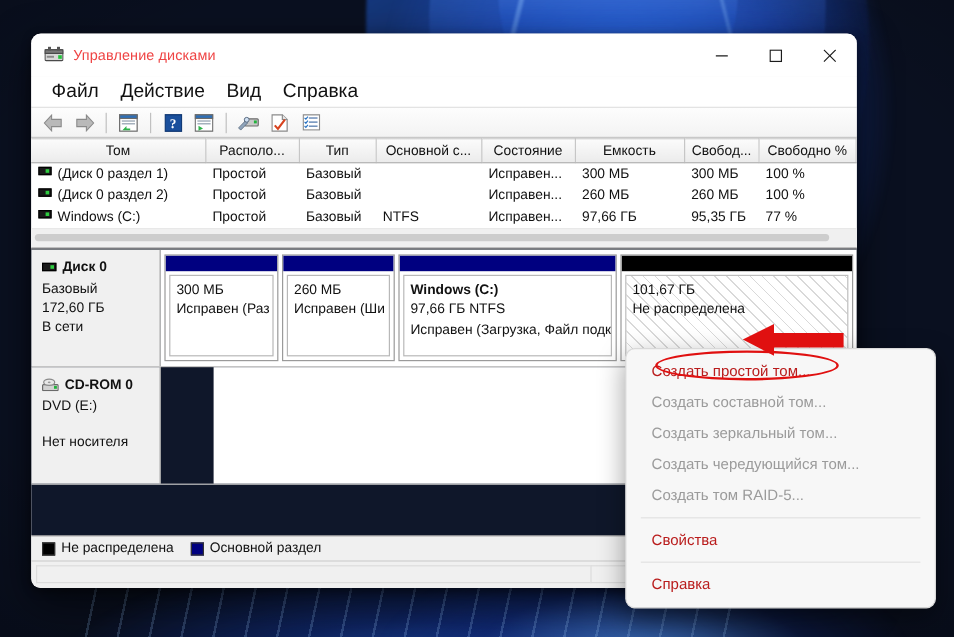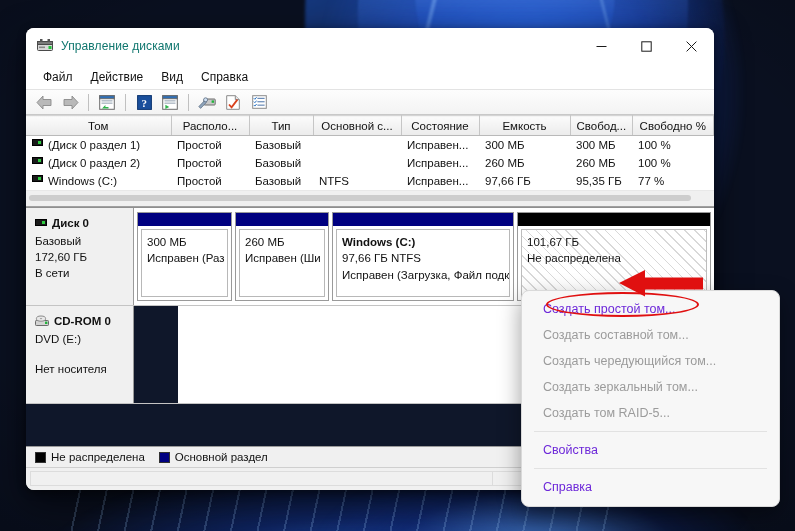--- a/index.html
+++ b/index.html
@@ -100,37 +100,37 @@
     height: 36px;
     background: #ffffff;
     display: flex; align-items: center;
     flex: 0 0 auto;
     position: relative;
   }
   #title-icon { width: 16px; height: 16px; margin-left: 11px; flex: 0 0 auto; }
   #title-text {
     margin-left: 8px;
     font-size: 12px;
-    color: #0f766e;
+    color: #ef4444;
     letter-spacing: 0.1px;
   }
   #win-controls { margin-left: auto; display: flex; height: 36px; }
   .wbtn {
     width: 45px; height: 36px;
     display: flex; align-items: center; justify-content: center;
     color: #1b1b1b;
   }
 
   #menubar {
     height: 25px;
     background: #ffffff;
     display: flex; align-items: center;
     padding-left: 8px;
     flex: 0 0 auto;
-    font-size: 12px;
+    font-size: 16px;
     color: #111;
   }
   .menu-item { padding: 3px 9px; }
 
   #toolbar {
     height: 26px;
     background: linear-gradient(180deg,#fdfdfd 0%, #f3f3f3 100%);
     border-top: 1px solid #e3e3e3;
     border-bottom: 1px solid #c8c8c8;
     display: flex; align-items: center;
@@ -289,21 +289,21 @@
     background: #f7f7f7;
     border: 1px solid #d9d9d9;
     border-radius: 8px;
     box-shadow: 0 8px 22px rgba(0,0,0,0.38);
     padding: 5px 0 6px 0;
     font-size: 12.5px;
     z-index: 40;
   }
   .cm-item {
     padding: 6px 0 6px 21px;
-    color: #6d28d9;
+    color: #b91c1c;
     white-space: nowrap;
   }
   .cm-item.disabled { color: #9b9b9b; }
   .cm-sep { height: 1px; background: #e2e2e2; margin: 5px 12px; }
 
   
   #highlight-ellipse {
     position: absolute;
     left: 546px; top: 292px;
     width: 153px; height: 25px;
@@ -580,22 +580,22 @@
     <div id="statusbar">
       <div class="sb-seg" id="sb-main"></div>
       <div class="sb-seg" id="sb-b"></div>
       <div class="sb-seg" id="sb-c"></div>
     </div>
   </div>
 
   <div id="context-menu">
     <div class="cm-item">Создать простой том...</div>
     <div class="cm-item disabled">Создать составной том...</div>
+    <div class="cm-item disabled">Создать зеркальный том...</div>
     <div class="cm-item disabled">Создать чередующийся том...</div>
-    <div class="cm-item disabled">Создать зеркальный том...</div>
     <div class="cm-item disabled">Создать том RAID-5...</div>
     <div class="cm-sep"></div>
     <div class="cm-item">Свойства</div>
     <div class="cm-sep"></div>
     <div class="cm-item">Справка</div>
   </div>
 
   <div id="highlight-ellipse"></div>
   <svg id="red-arrow" width="88" height="34" viewBox="0 0 88 34">
     <path d="M86 16.5 L44 16.5 L44 16.5 Z" fill="none"></path>

